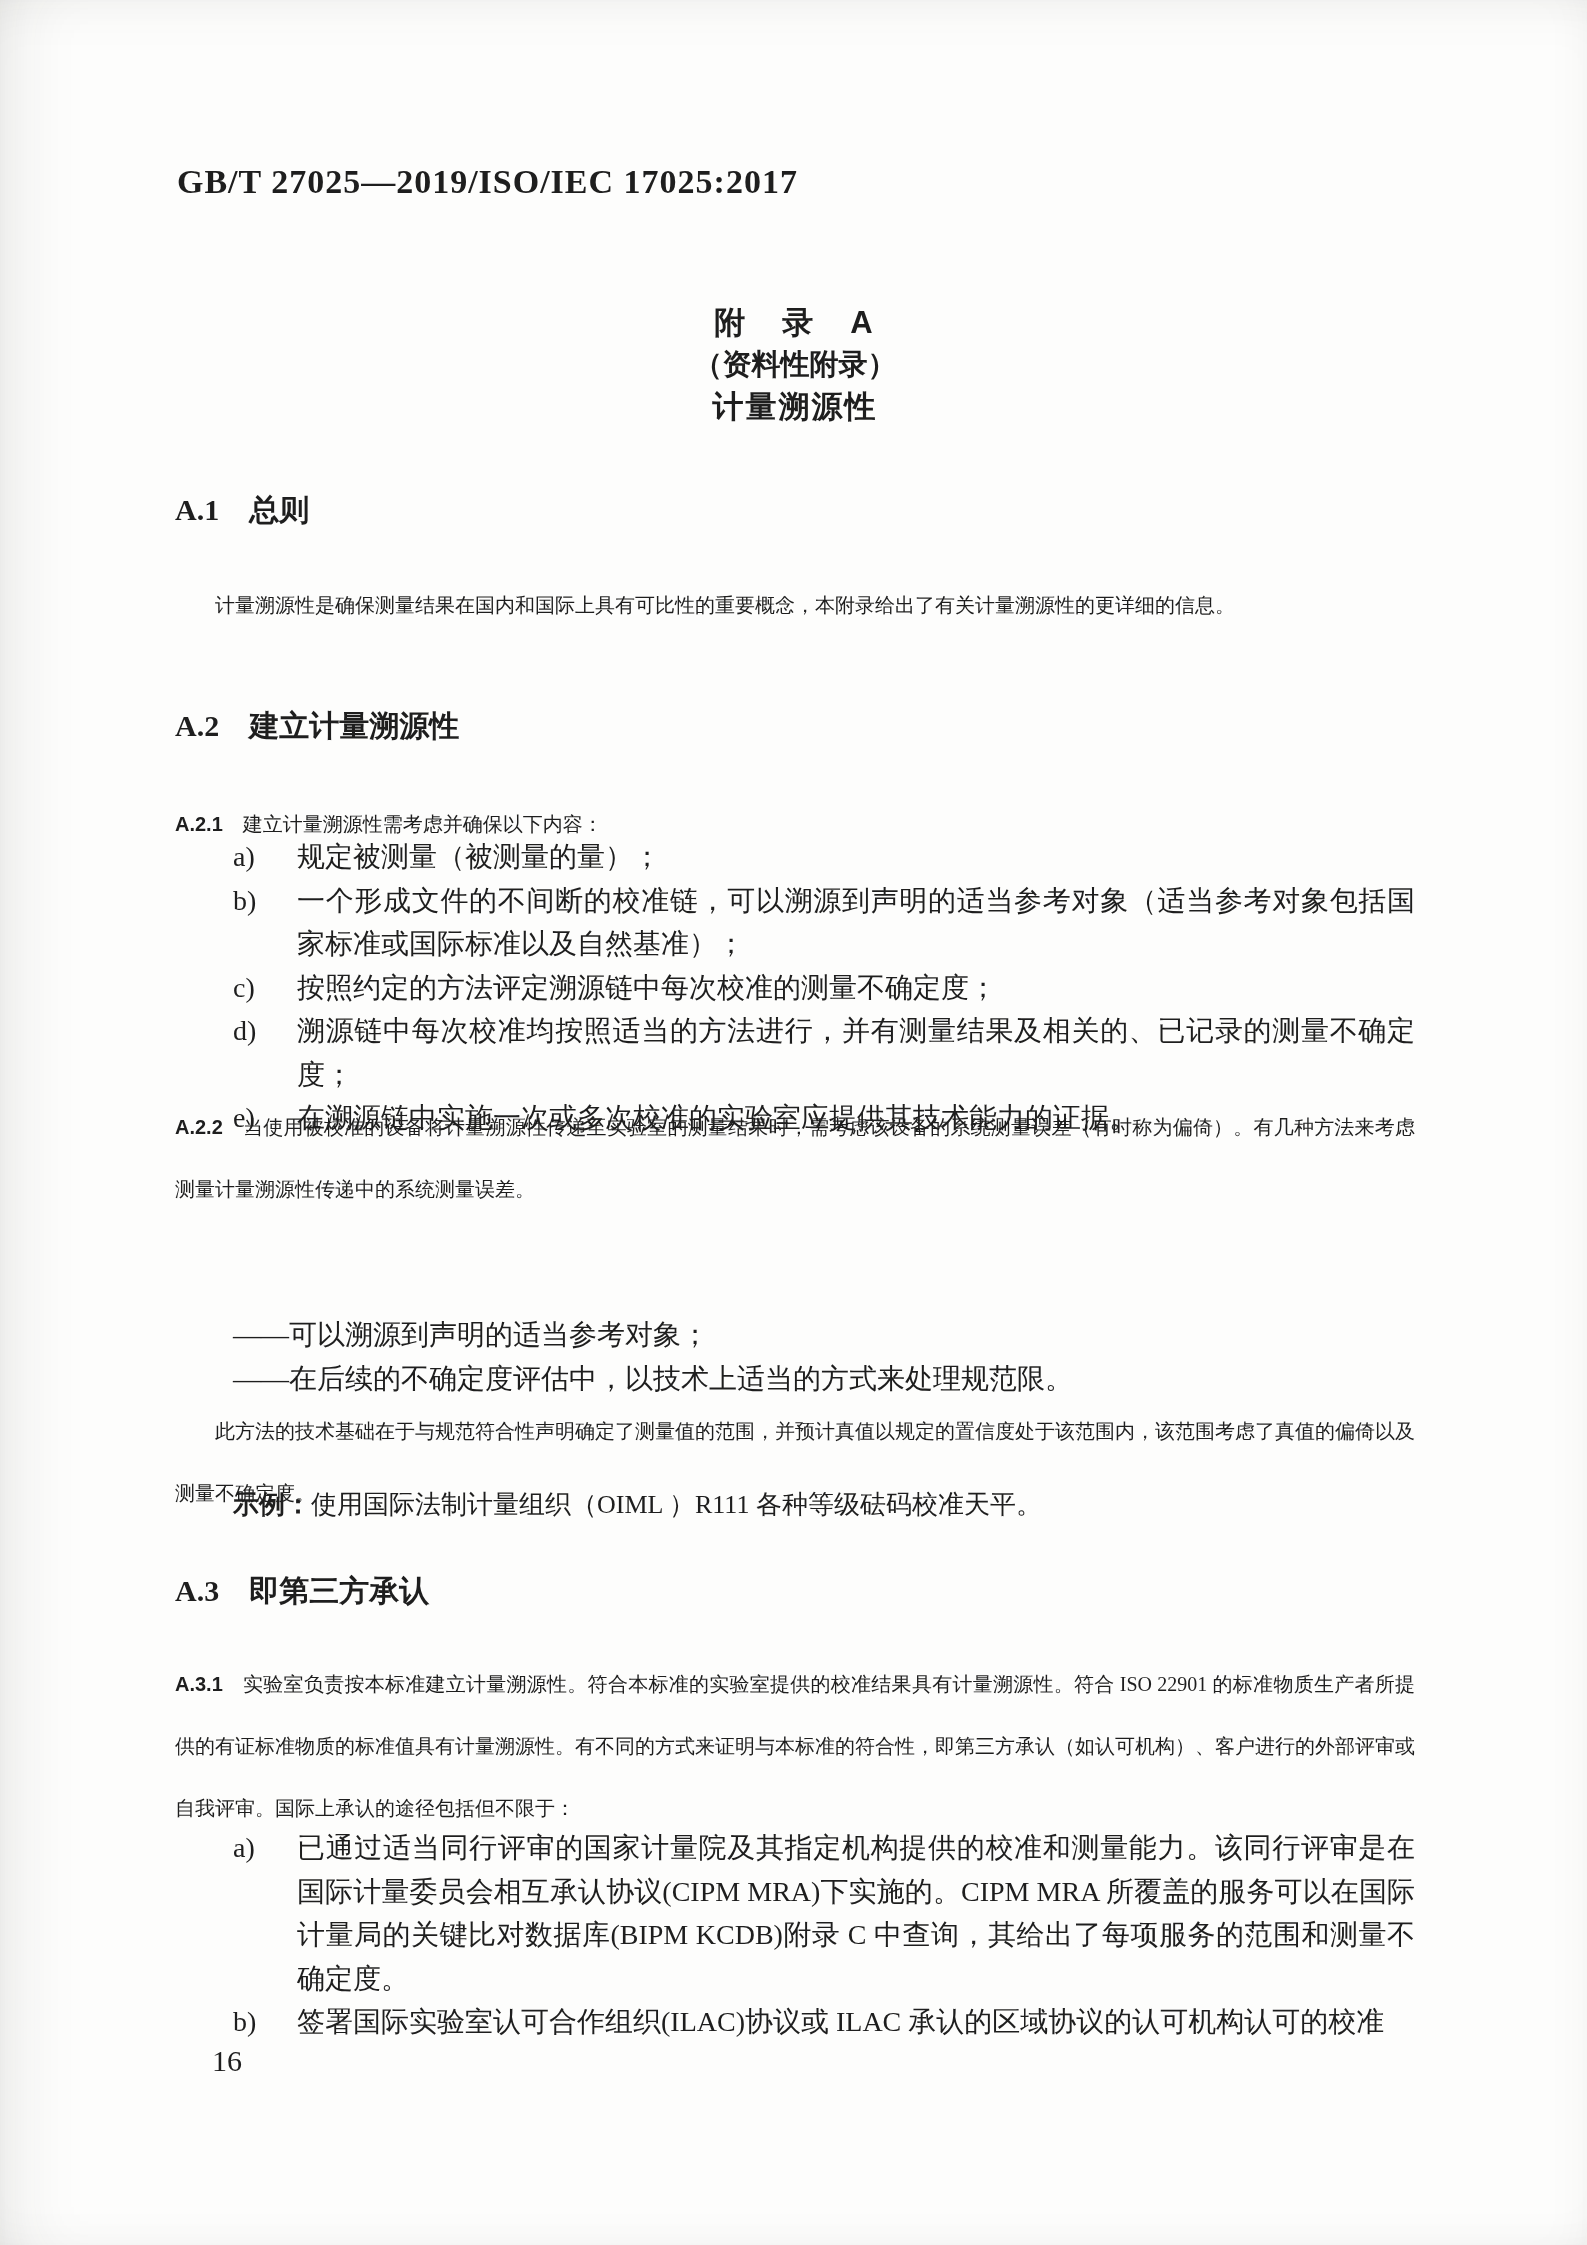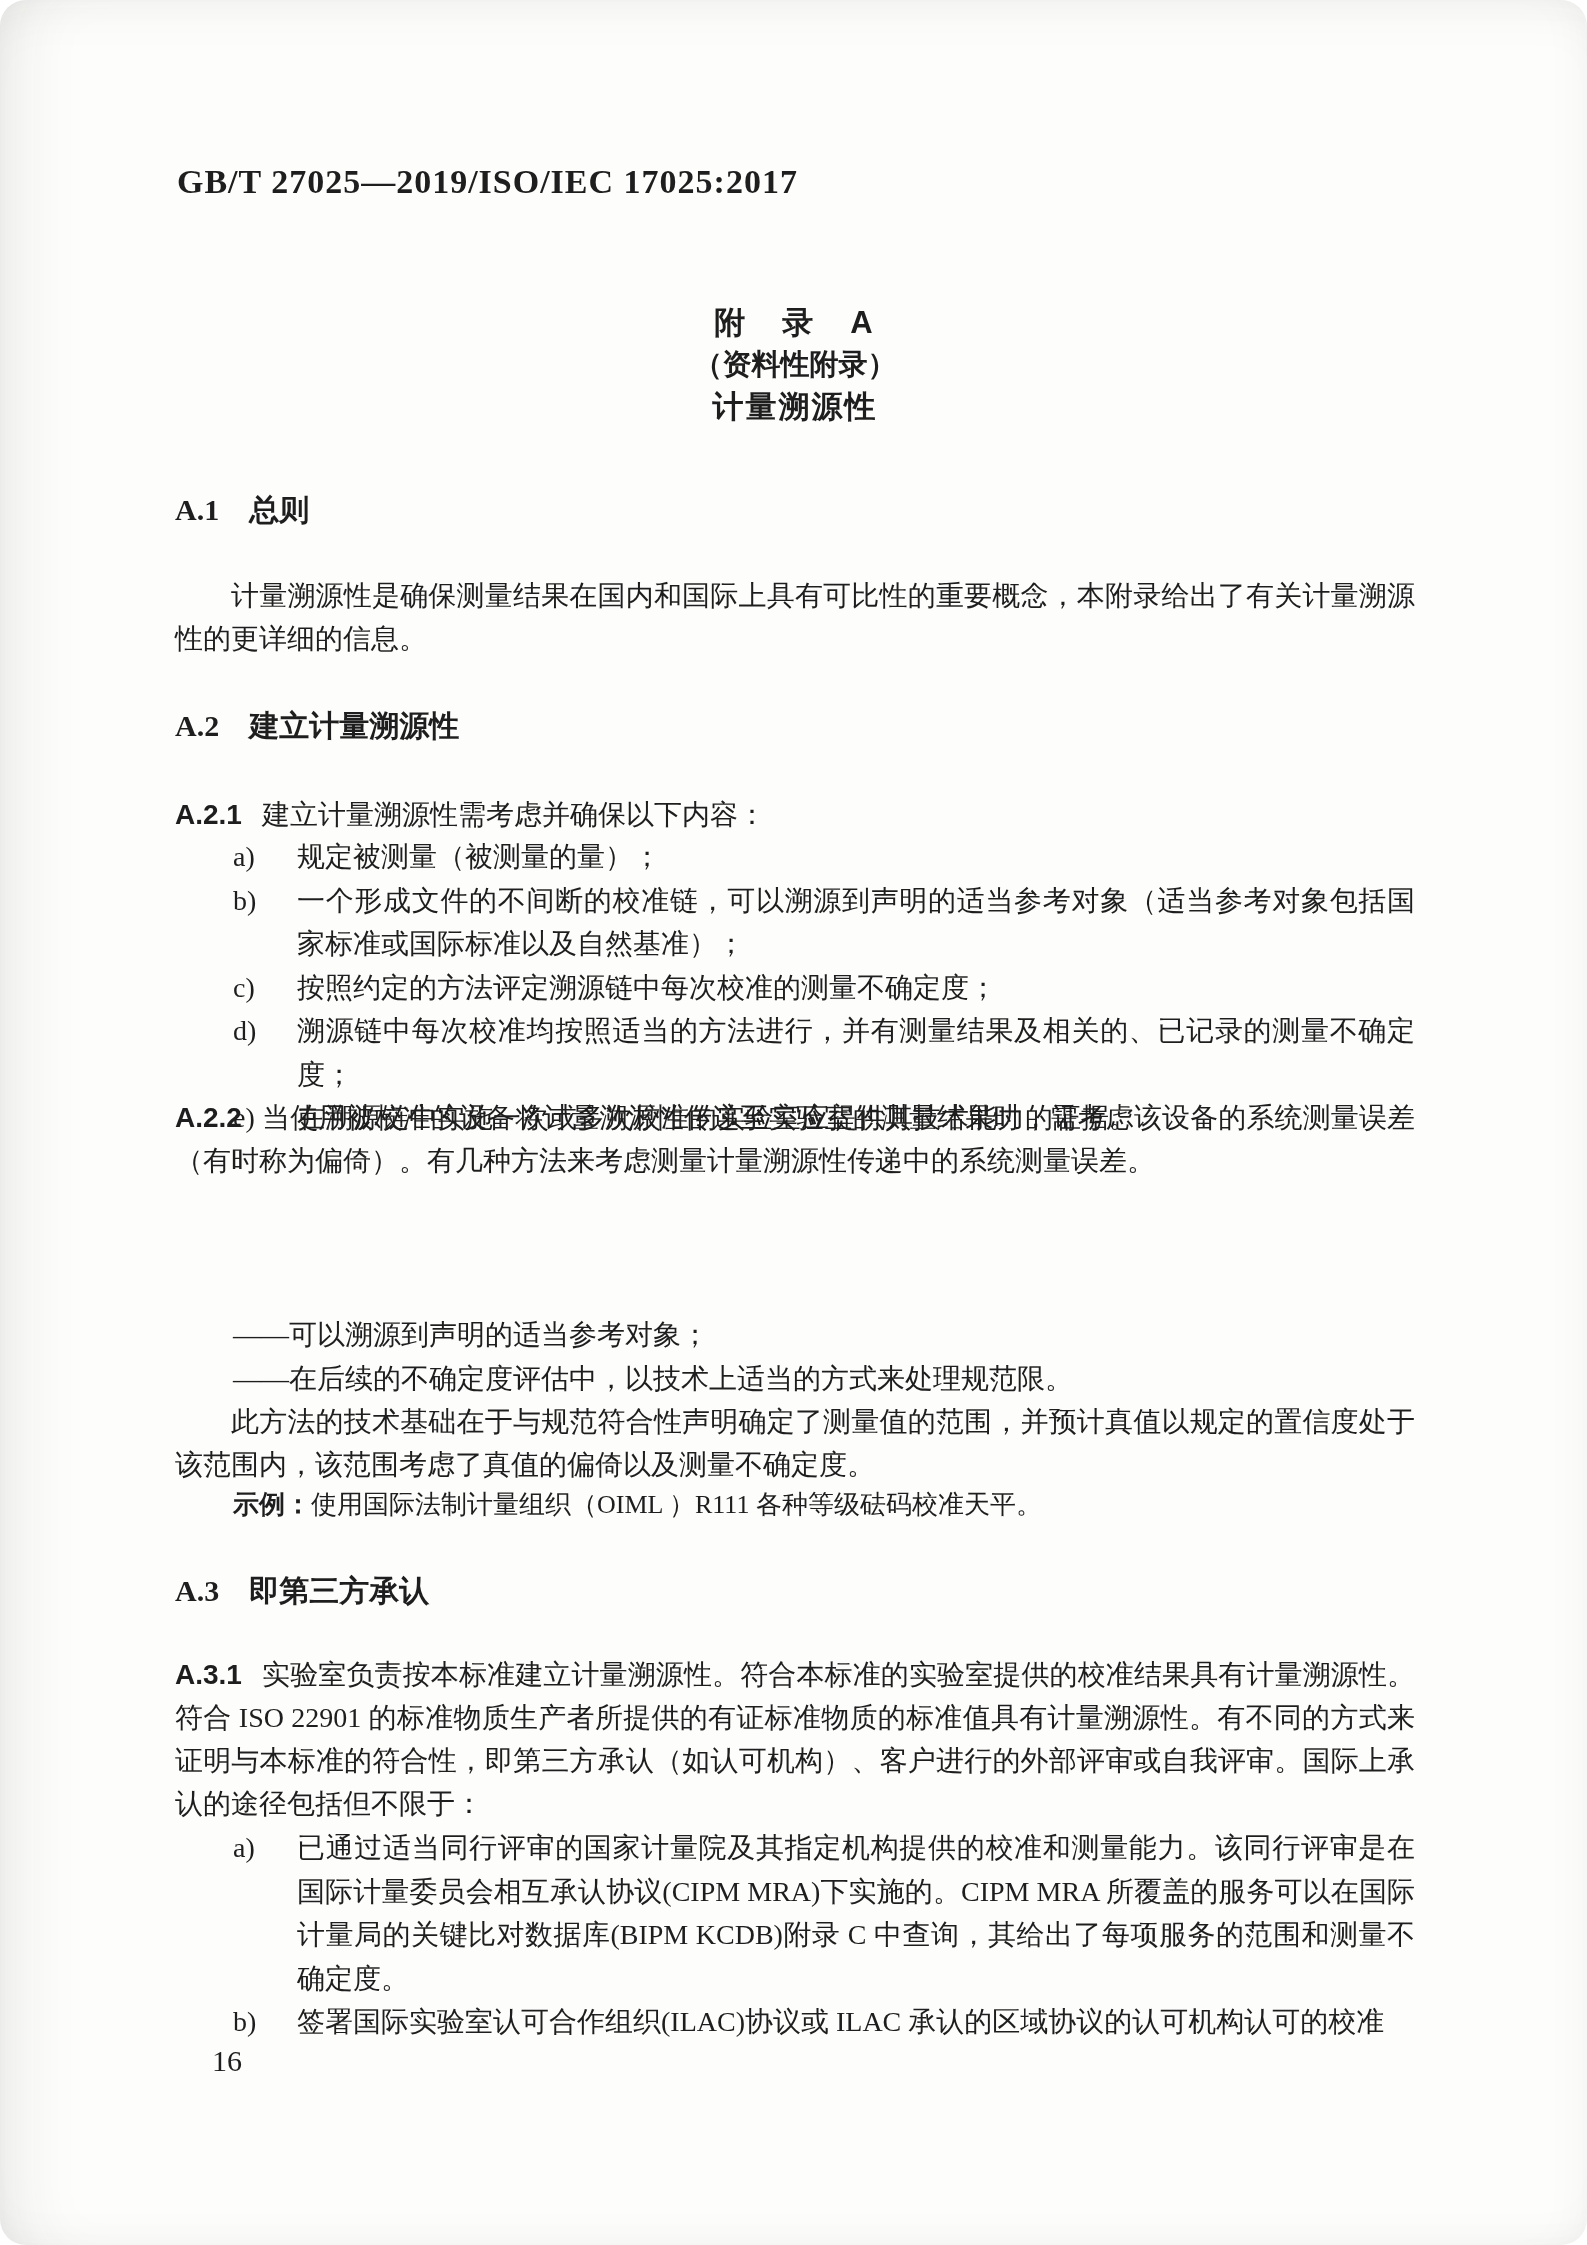--- a/index.html
+++ b/index.html
@@ -8,21 +8,20 @@
     position:relative;
     width:1587px; height:2245px;
     margin:0 auto;
     background:#fdfdfc;
     color:#1e1e1e;
     overflow:hidden;
     box-shadow: inset 50px 0 90px -70px rgba(40,40,35,.22),
                 inset -30px 0 70px -60px rgba(40,40,35,.12),
                 inset 0 40px 80px -70px rgba(40,40,35,.15),
                 inset 0 -30px 70px -60px rgba(40,40,35,.10);
-    border-radius: 26px;
   }
 
   .running-header {
     position:absolute; left:177px; top:163px;
     font-family:"Liberation Serif","DejaVu Serif",serif;
     font-weight:700; font-size:34px; letter-spacing:1px;
     white-space:nowrap;
   }
 
   .center-line {
@@ -45,21 +44,21 @@
   .h-a2 { top:708px; }
   .h-a3 { top:1573px; }
   .h .h-num {
     font-family:"Liberation Serif","DejaVu Serif",serif;
     margin-right:30px;
   }
 
   .body {
     position:absolute; left:175px; width:1240px;
     font-family:"Liberation Serif","DejaVu Serif",serif;
-    font-size:28px; line-height:43px;
+    font-size:20px; line-height:62px;
     text-align:justify;
   }
   .indent { text-indent:2em; }
   .inline-num {
     font-family:Liberation Sans, sans-serif;
     font-weight:700; margin-right:20px;
   }
 
   .p-a1  { top:574px; }
   .p-a21 { top:793px; }

